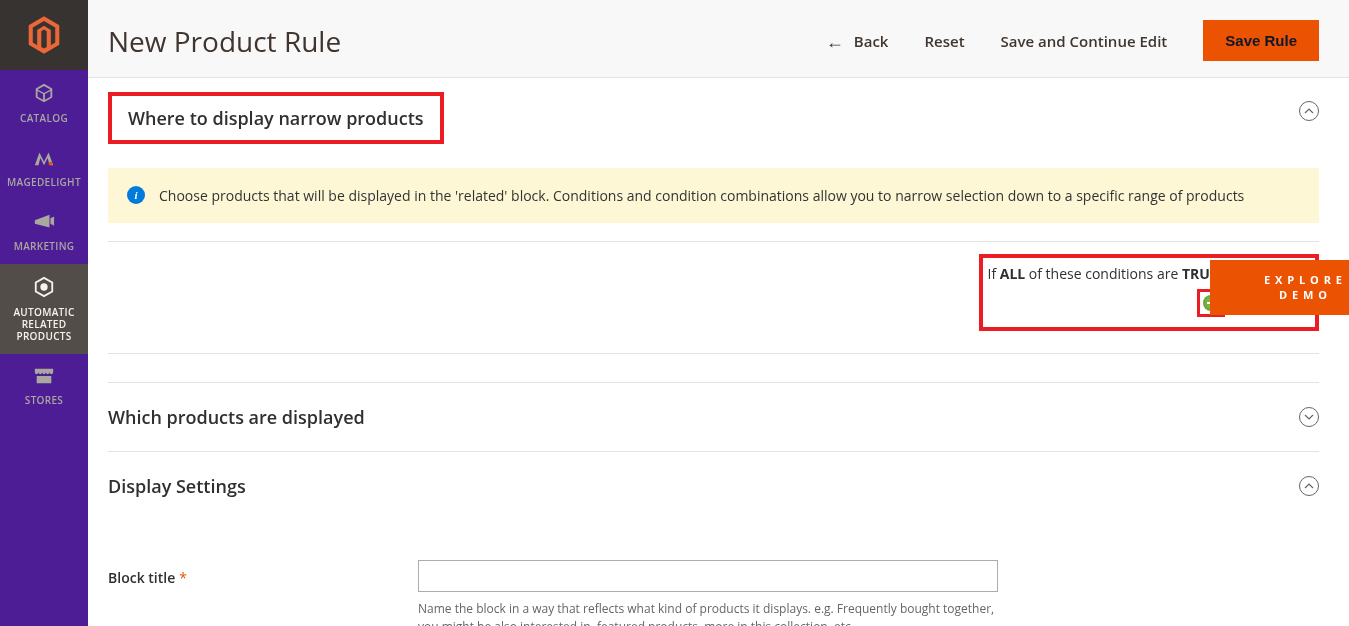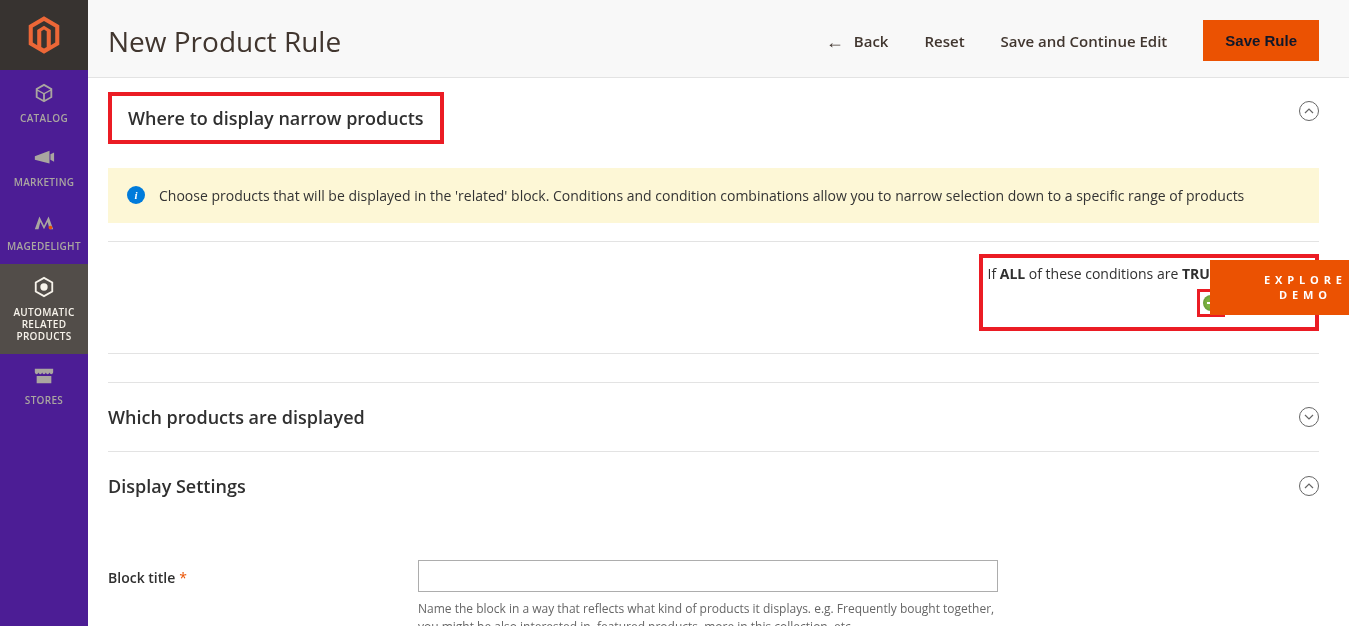--- a/index.html
+++ b/index.html
@@ -78,35 +78,35 @@
     <div class="sidebar-item-icon">
       <svg width="22" height="22" viewBox="0 0 24 24" fill="#aaa6a0">
           <path d="M12 2 L21 7 L21 17 L12 22 L3 17 L3 7 Z M12 4.3 L5 8.2 L12 12 L19 8.2 Z M5 9.8 L5 16 L11 19.3 L11 13 Z M13 13 L13 19.3 L19 16 L19 9.8 Z"></path>
         </svg>
     </div>
     <div class="sidebar-item-label">CATALOG</div>
   </div>
 
   <div class="sidebar-item">
     <div class="sidebar-item-icon">
-      <svg width="22" height="20" viewBox="0 0 24 20" fill="#aaa6a0">
-          <path d="M2 8 L18 2 L18 16 L2 12 Z M19 6 L23 4 L23 14 L19 12 Z"></path>
-        </svg>
-    </div>
-    <div class="sidebar-item-label">MARKETING</div>
-  </div>
-
-  <div class="sidebar-item">
-    <div class="sidebar-item-icon">
       <svg width="22" height="20" viewBox="0 0 24 20">
           <path fill="#aaa6a0" d="M2 18 L7 4 L12 14 L17 4 L22 18 L18 18 L16 10 L12 18 L8 10 L6 18 Z"></path>
           <circle cx="19" cy="16" r="2" fill="#eb5202"></circle>
         </svg>
     </div>
     <div class="sidebar-item-label">MAGEDELIGHT</div>
+  </div>
+
+  <div class="sidebar-item">
+    <div class="sidebar-item-icon">
+      <svg width="22" height="20" viewBox="0 0 24 20" fill="#aaa6a0">
+          <path d="M2 8 L18 2 L18 16 L2 12 Z M19 6 L23 4 L23 14 L19 12 Z"></path>
+        </svg>
+    </div>
+    <div class="sidebar-item-label">MARKETING</div>
   </div>
 
   <div class="sidebar-item active">
     <div class="sidebar-item-icon">
       <svg width="22" height="22" viewBox="0 0 24 24" fill="none" stroke="#f7f3eb" stroke-width="2">
           <path d="M12 2 L21 7 L21 17 L12 22 L3 17 L3 7 Z"></path>
           <circle cx="12" cy="12" r="3" fill="#f7f3eb"></circle>
         </svg>
     </div>
     <div class="sidebar-item-label multiline">AUTOMATIC

